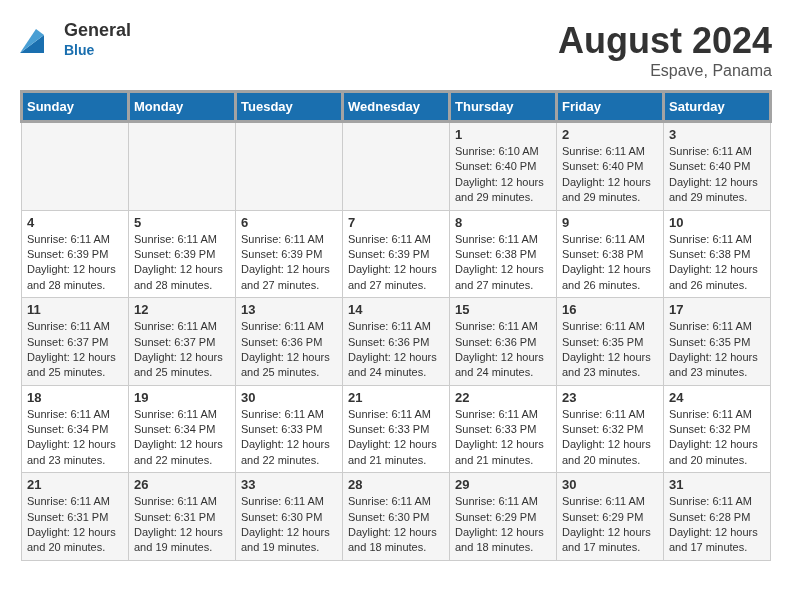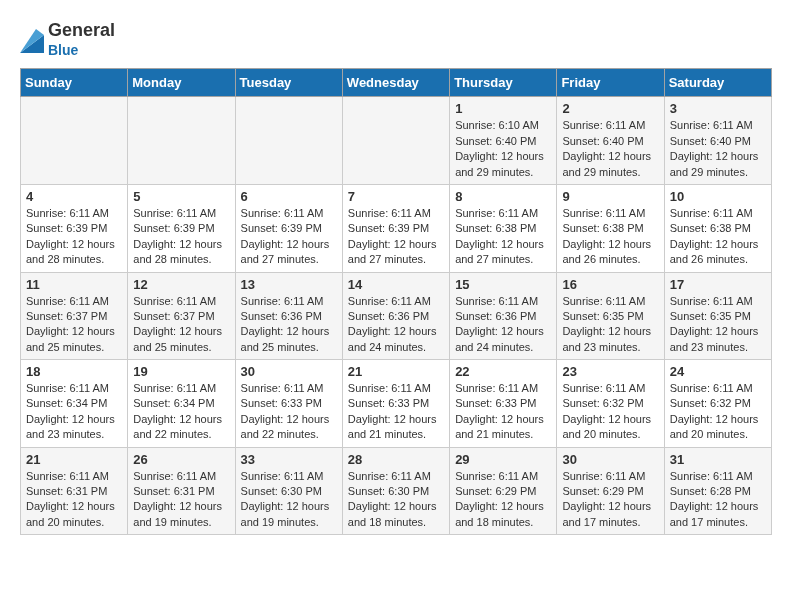--- a/index.html
+++ b/index.html
@@ -12,21 +12,21 @@
     }
     .header {
       display: flex;
       justify-content: space-between;
       align-items: flex-start;
       margin-bottom: 10px;
     }
     .logo {
       display: flex;
       align-items: center;
-      gap: 4px;
+      gap: 20px;
     }
     .logo-text {
       display: flex;
       flex-direction: column;
       line-height: 1.2;
     }
     .logo-icon {
       width: 24px;
       height: 28px;
     }
@@ -46,21 +46,21 @@
       width: 100%;
       border-collapse: collapse;
       table-layout: fixed;
     }
     thead th {
       background-color: #1a6faf;
       color: #fff;
       font-size: 13px;
       padding: 6px 4px;
       text-align: left;
-      border: 1px solid #a3a3a3;
+      border: 3px solid #a3a3a3;
     }
     tbody td {
       border: 1px solid #ccc;
       vertical-align: top;
       padding: 4px 5px;
       font-size: 11px;
       color: #333;
       height: 85px;
     }
     tbody tr:nth-child(odd) td {
@@ -86,20 +86,24 @@
   <div class="logo">
     <svg class="logo-icon" viewBox="0 0 24 28" xmlns="http://www.w3.org/2000/svg">
       <polygon points="0,28 24,10 24,28" fill="#1a6faf"></polygon>
       <polygon points="0,28 16,4 24,10" fill="#4a9fd4"></polygon>
     </svg>
     <div class="logo-text">
       <span style="font-size:18px;font-weight:bold;color:#333;">General</span>
       <span style="font-size:14px;font-weight:bold;color:#1a6faf;">Blue</span>
     </div>
   </div>
+  <div class="title-block">
+    <div class="month-year">August 2024</div>
+    <div class="location">Espave, Panama</div>
+  </div>
 </div>
 
 <table>
   <thead>
     <tr>
     <th>Sunday</th>
         <th>Monday</th>
         <th>Tuesday</th>
         <th>Wednesday</th>
         <th>Thursday</th>

